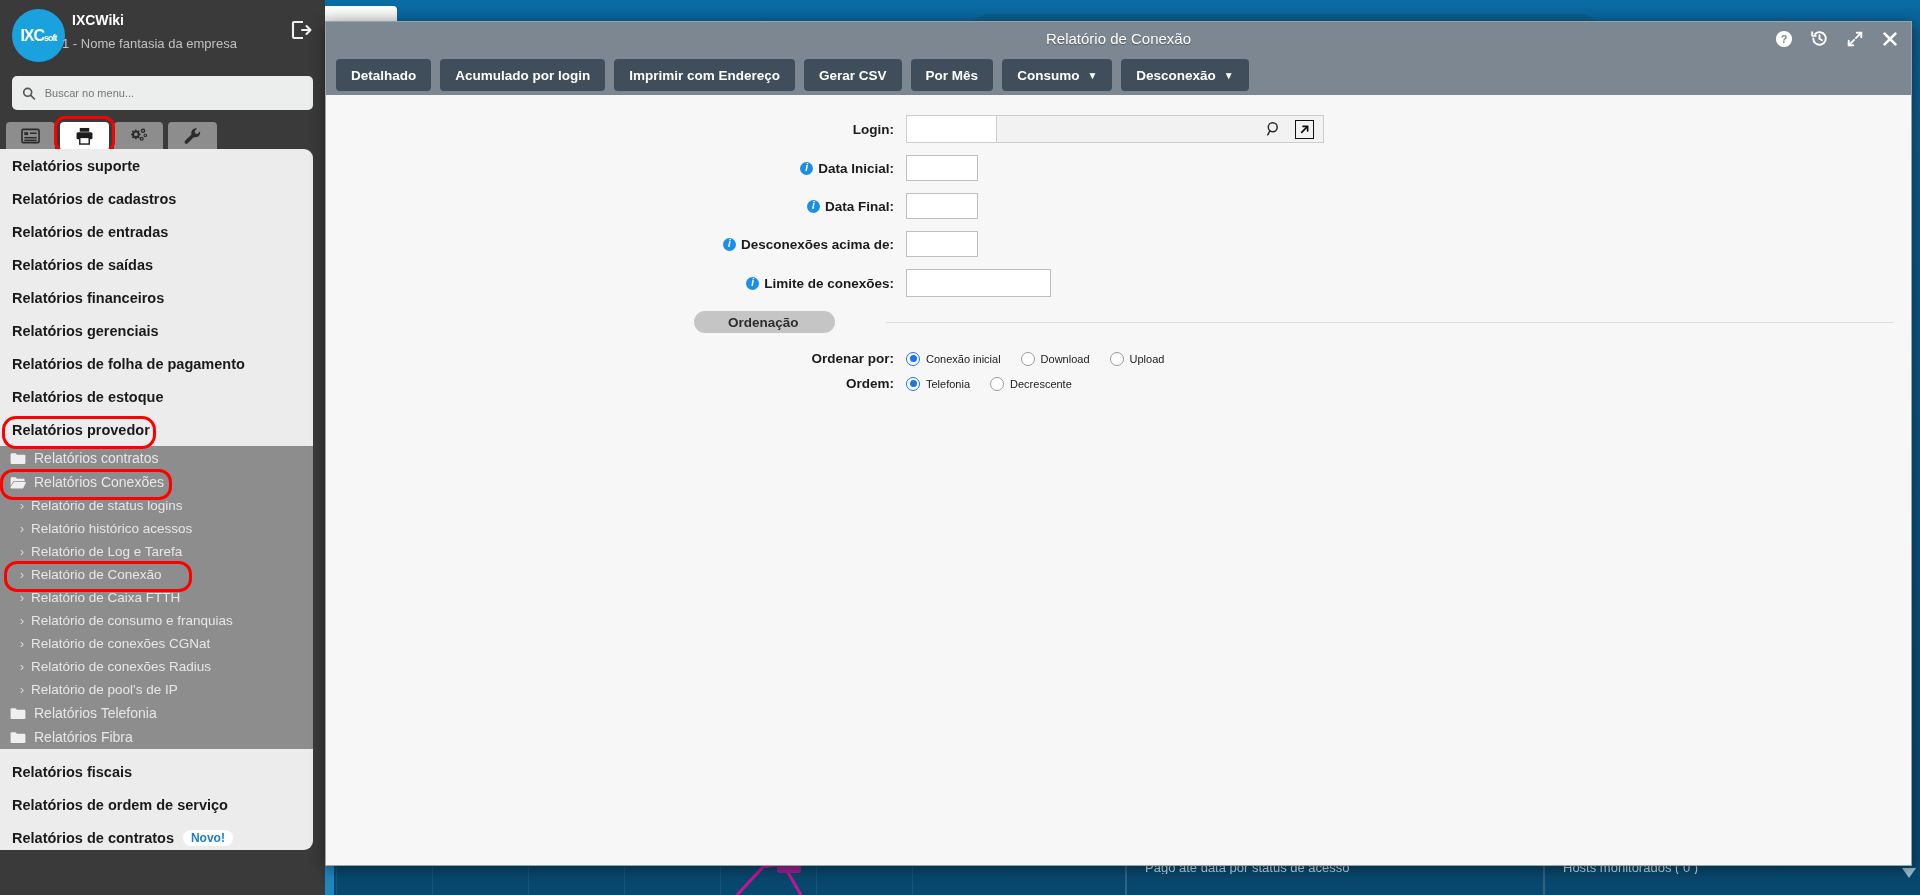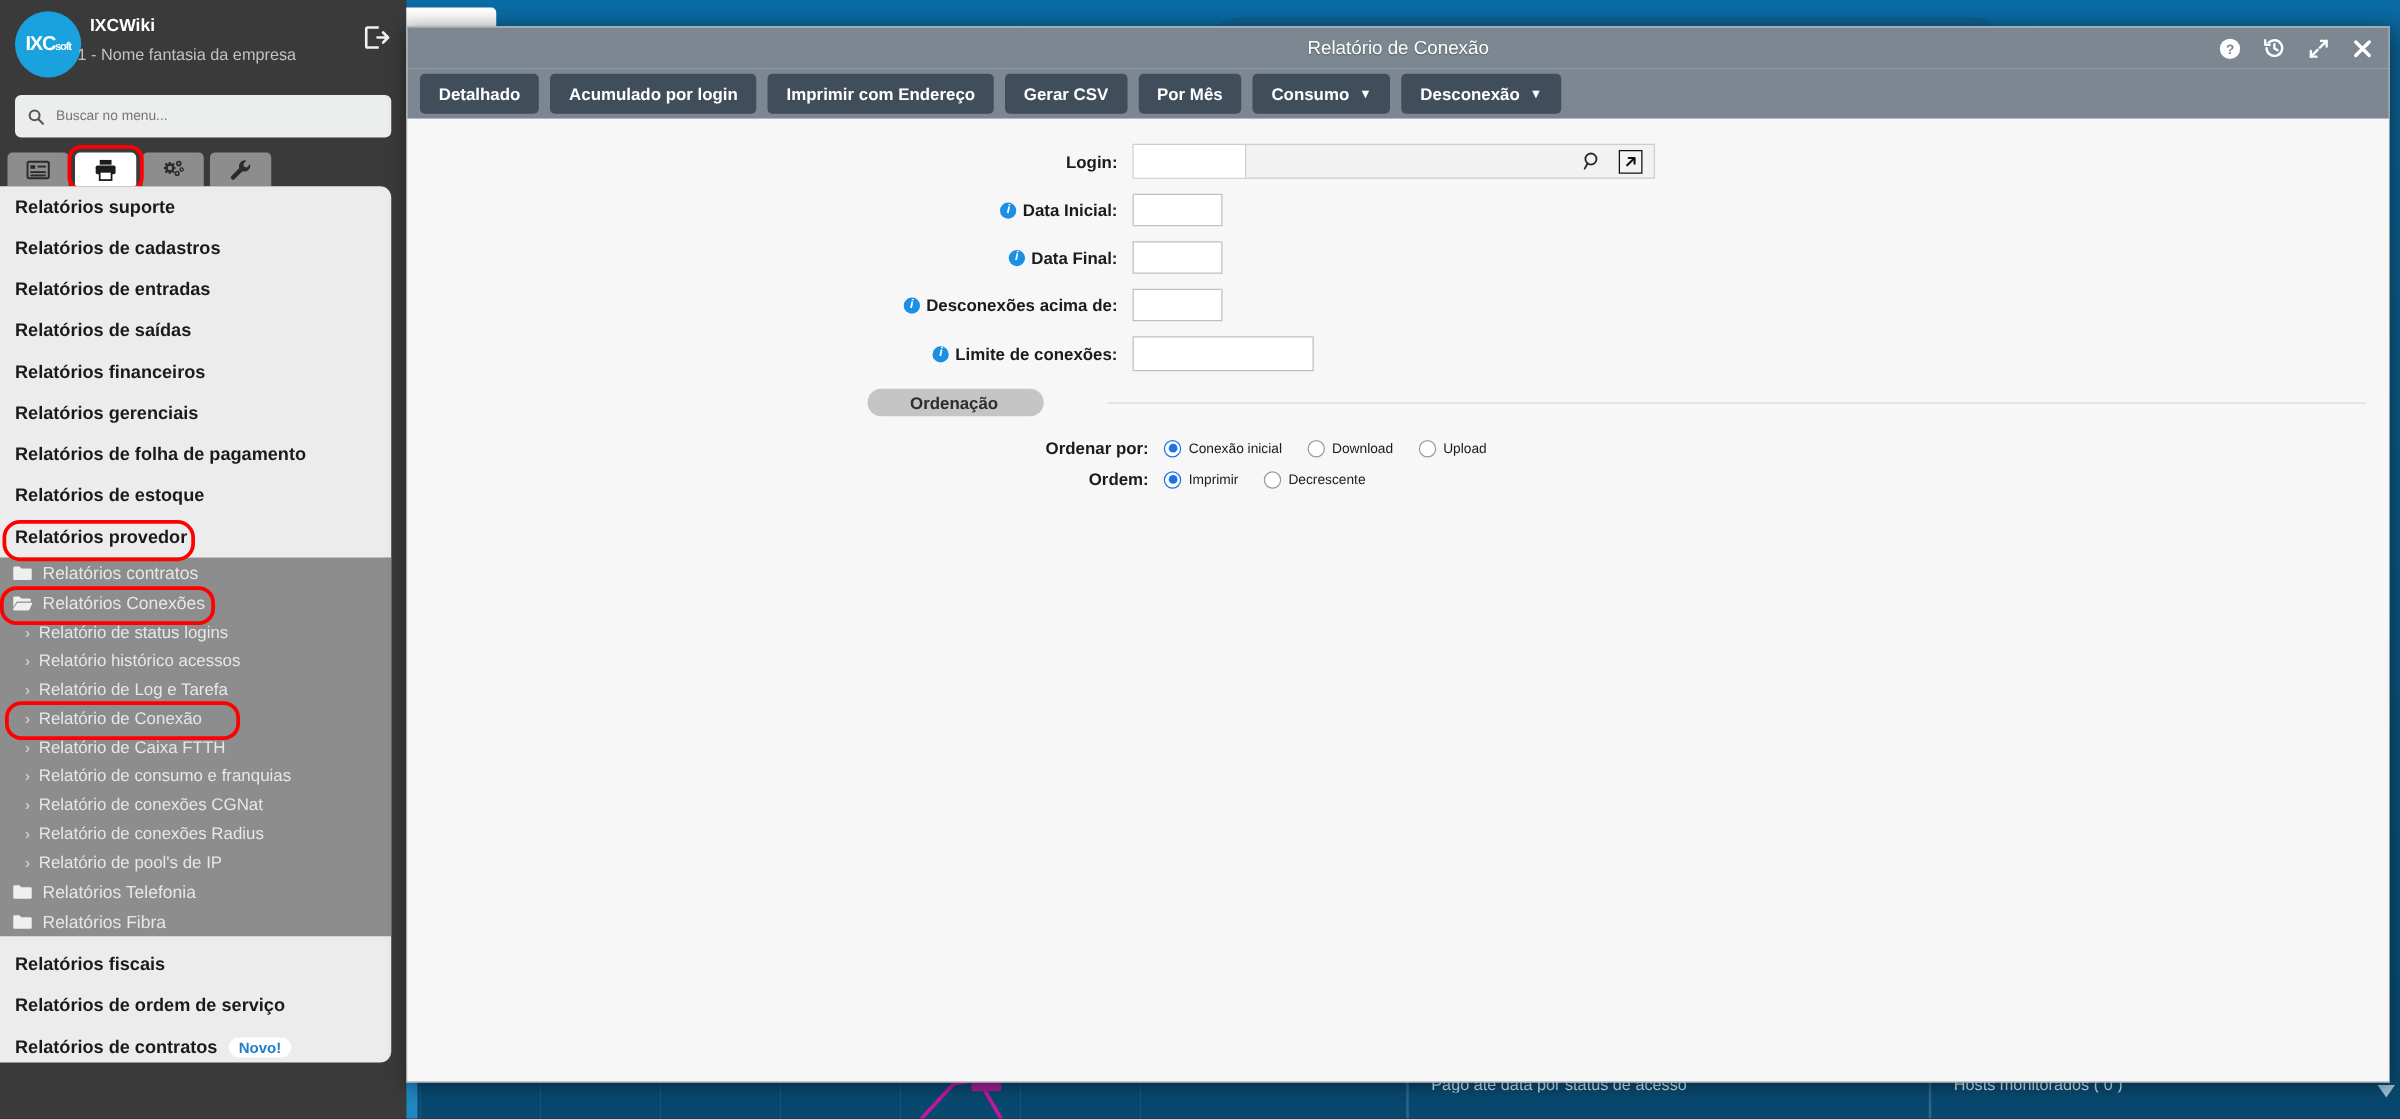--- a/index.html
+++ b/index.html
@@ -226,21 +226,21 @@
     position: absolute; left: 368px; top: 0; height: 22px;
     background: #c5c5c5; border-radius: 11px; color: #2d2d2d;
     font-size: 13.5px; font-weight: 700;
     display: flex; align-items: center; padding: 0 36px 0 34px;
   }
   .legend-line {
     position: absolute; left: 560px; right: 18px; top: 11px; height: 1px;
     background: #dcdcdc;
   }
 
-  .radio-row { display: flex; margin-top: 10px; margin-left: 25px; }
+  .radio-row { display: flex; margin-top: 10px; }
   .radio-row .flabel { width: 580px; }
   .radios { display: flex; align-items: center; gap: 20px; }
   .rad { display: flex; align-items: center; gap: 6px; font-size: 11px; color: #1b1b1b; }
   .dot {
     width: 14px; height: 14px; border-radius: 50%;
     border: 1.6px solid #9b9b9b; background: #fff;
     display: inline-flex; align-items: center; justify-content: center;
   }
   .dot.on { border-color: #1a73e8; }
   .dot.on::after {
@@ -577,21 +577,21 @@
             <span>Upload</span>
           </label>
         </div>
       </div>
 
       <div class="radio-row">
         <div class="flabel">Ordem:</div>
         <div class="radios">
           <label class="rad">
             <span class="dot on"></span>
-            <span>Imprimir</span>
+            <span>Telefonia</span>
           </label>
           <label class="rad">
             <span class="dot"></span>
             <span>Decrescente</span>
           </label>
         </div>
       </div>
 
     </div>
   </div>

